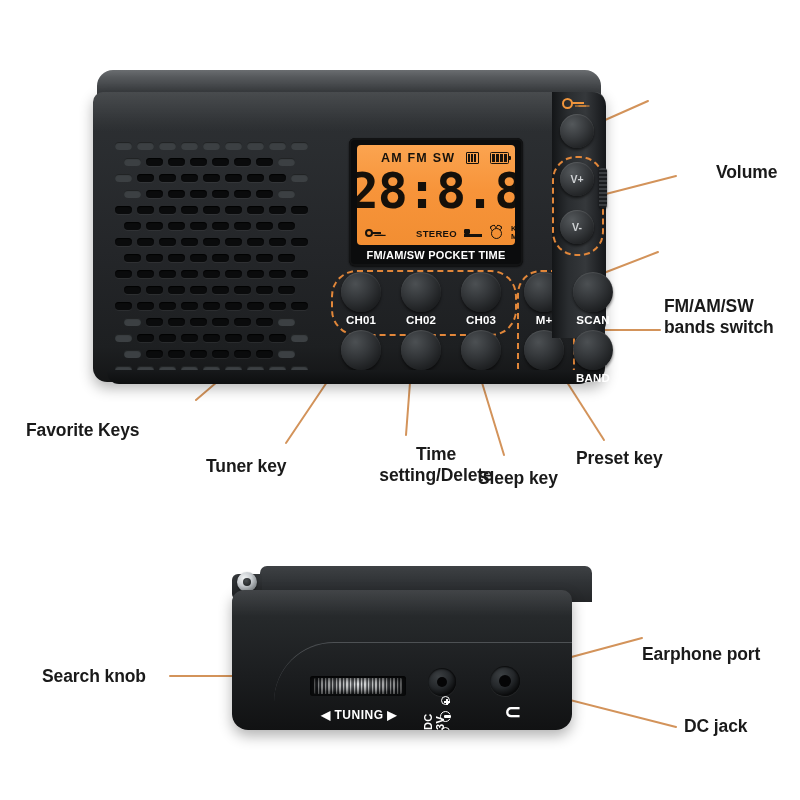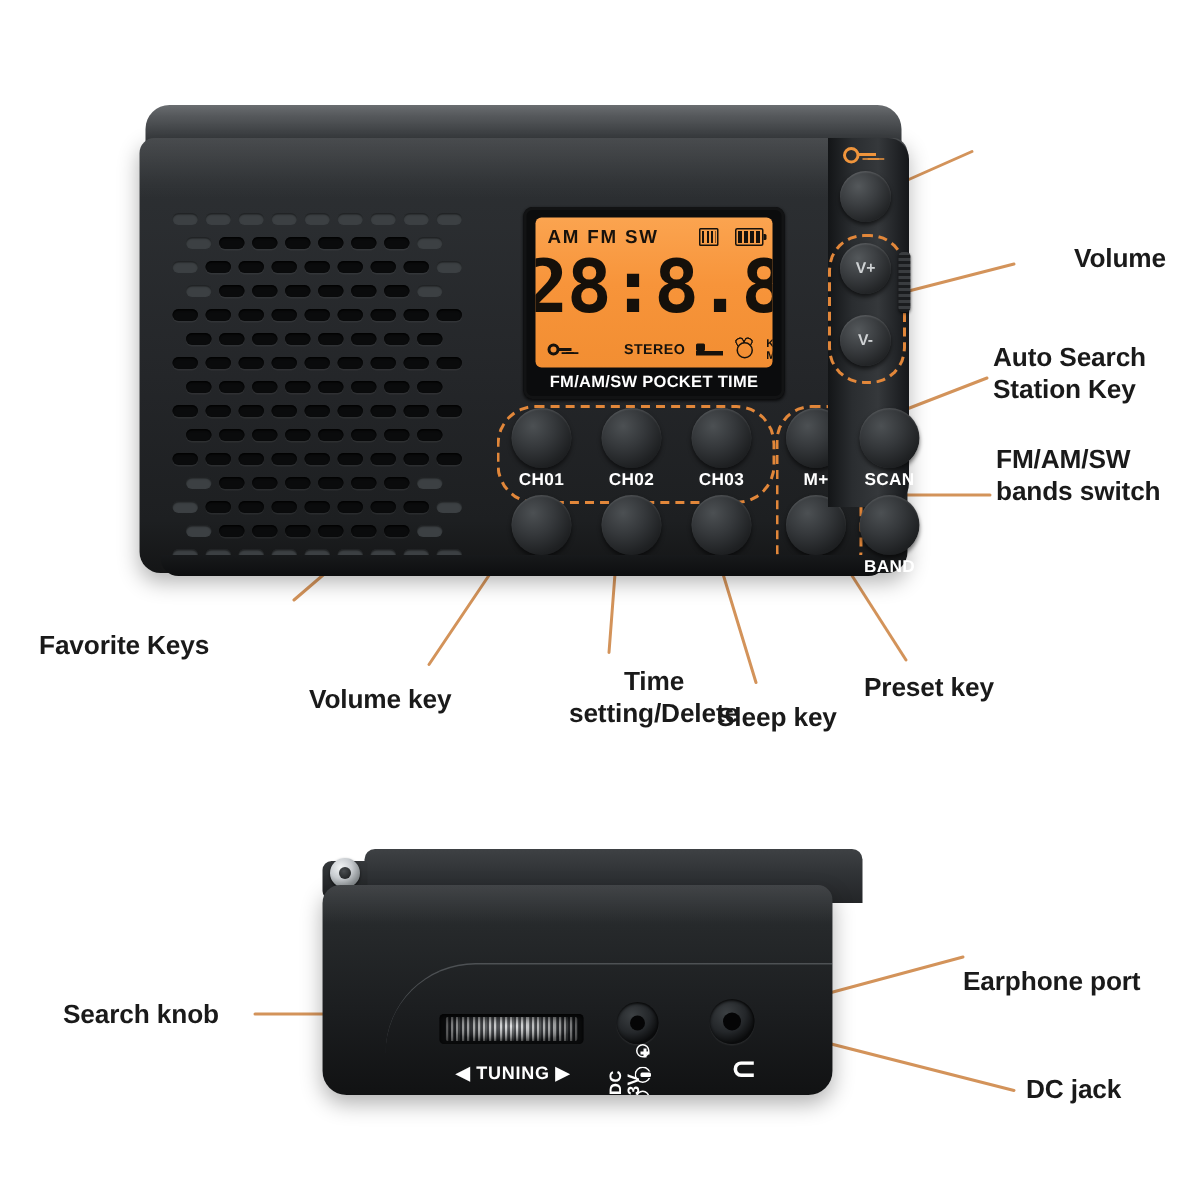--- a/index.html
+++ b/index.html
@@ -80,21 +80,21 @@
     box-shadow:inset 0 0 0 2px #121314, 0 1px 2px rgba(0,0,0,.7);
     padding:0;
   }
   .lcd{
     position:absolute;left:8px;top:7px;width:158px;height:100px;
     background:linear-gradient(180deg,#fba450 0%,#f7943a 45%,#f28e32 100%);
     border-radius:4px;
     overflow:hidden;
   }
   .lcd-top{
-    position:absolute;left:8px;top:5px;right:6px;height:16px;
+    position:absolute;left:24px;top:5px;right:6px;height:16px;
     display:flex;align-items:center;
   }
   .lcd-bands{
     font-size:12.5px;font-weight:bold;color:#17120c;letter-spacing:1.2px;
     font-family:"Liberation Sans", sans-serif;
   }
   .lcd-topicons{margin-left:auto;display:flex;gap:11px;align-items:center;}
   .mini-icon{
     width:11px;height:10px;border:1.6px solid #17120c;border-radius:1px;
     position:relative;
@@ -225,21 +225,21 @@
   }
   .thumbwheel{
     position:absolute;left:505px;top:150px;width:8px;height:40px;
     border-radius:3px;
     background:repeating-linear-gradient(180deg,#3a3d40 0 2px,#1a1c1e 2px 4px);
     box-shadow:0 1px 2px rgba(0,0,0,.6);
   }
 
   
   .sideview{
-    position:absolute;left:215px;top:566px;width:360px;height:196px;
+    position:absolute;left:232px;top:566px;width:360px;height:196px;
   }
   .sv-back{
     position:absolute;left:28px;top:0;width:332px;height:36px;
     border-radius:7px 7px 0 0;
     background:linear-gradient(180deg,#3e4144 0%,#303336 45%,#232527 100%);
   }
   .sv-face{
     position:absolute;left:0;top:24px;width:340px;height:140px;
     border-radius:12px 10px 16px 16px;
     background:linear-gradient(180deg,#2f3235 0%,#26292b 20%,#1b1d1f 62%,#111213 100%);
@@ -637,26 +637,24 @@
       </div>
 
       <div class="jack" style="left:258px;top:76px;width:30px;height:30px;">
         <div class="jack-hole" style="left:9px;top:9px;width:12px;height:12px;"></div>
       </div>
       <div class="phone-icon">⊂</div>
     </div>
   </div>
 
   <div class="callout" style="left:716px;top:162px;">Volume</div>
-  <div class="callout" style="left:662px;top:228px;">Auto Search
-Station Key</div>
   <div class="callout" style="left:664px;top:296px;">FM/AM/SW
 bands switch</div>
   <div class="callout" style="left:26px;top:420px;">Favorite Keys</div>
-  <div class="callout" style="left:206px;top:456px;">Volume key</div>
+  <div class="callout" style="left:206px;top:456px;">Tuner key</div>
   <div class="callout" style="left:356px;top:444px;text-align:center;width:160px;">Time
 setting/Delete</div>
   <div class="callout" style="left:478px;top:468px;">Sleep key</div>
   <div class="callout" style="left:576px;top:448px;">Preset key</div>
   <div class="callout" style="left:42px;top:666px;">Search knob</div>
   <div class="callout" style="left:642px;top:644px;">Earphone port</div>
   <div class="callout" style="left:684px;top:716px;">DC jack</div>
 
 </div>
 

